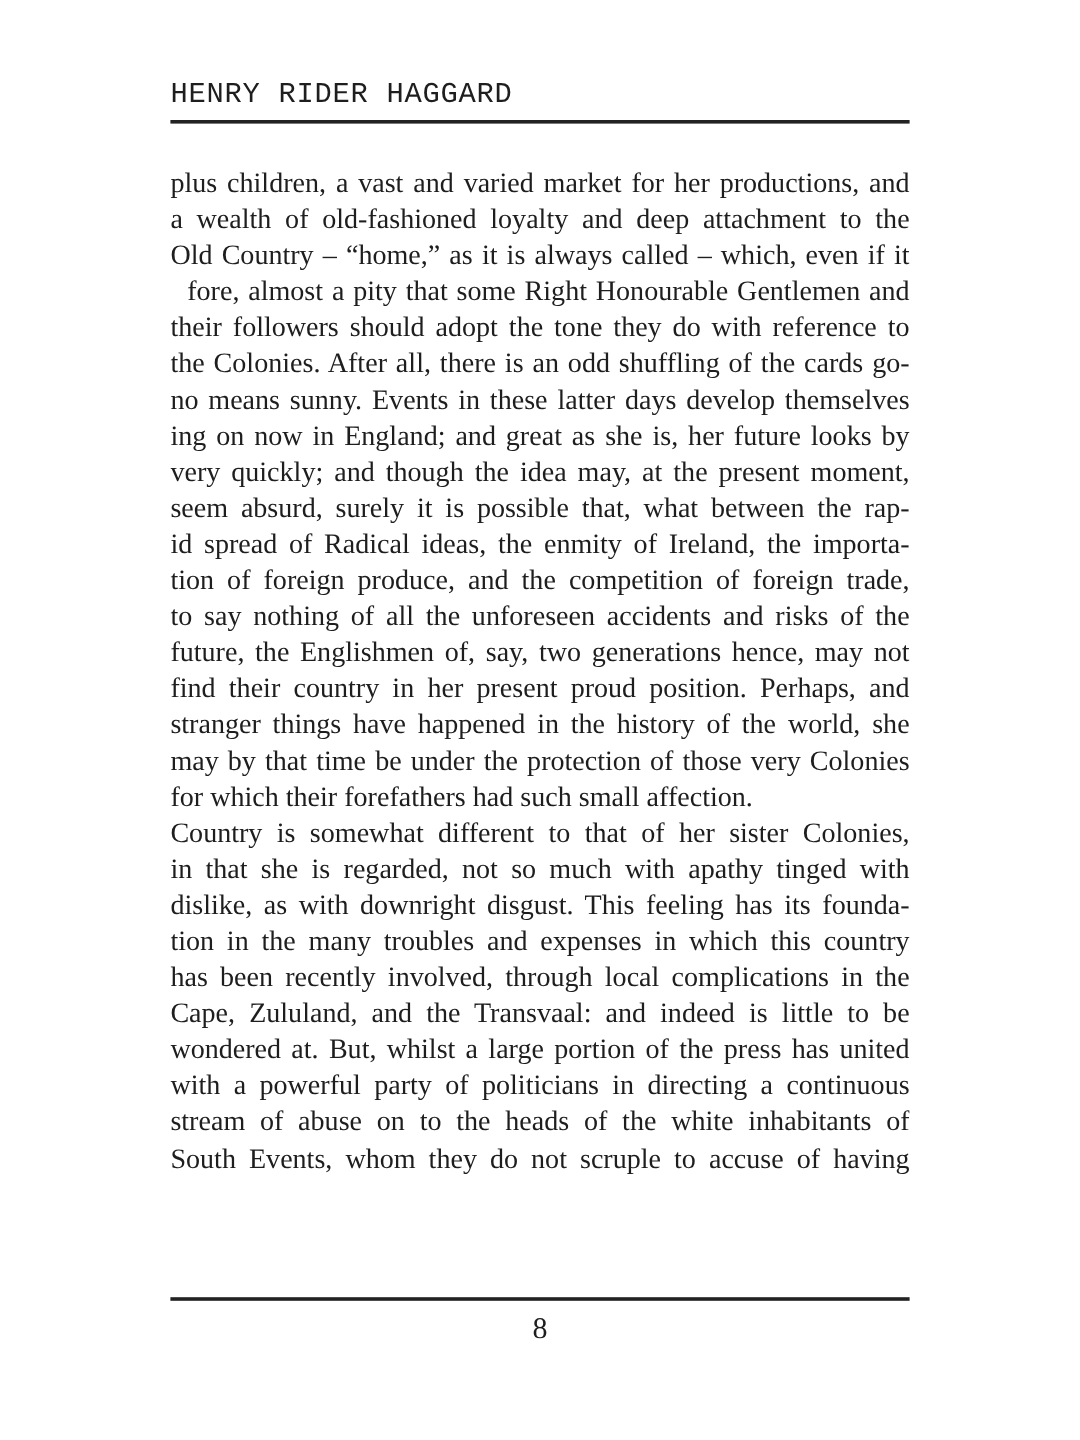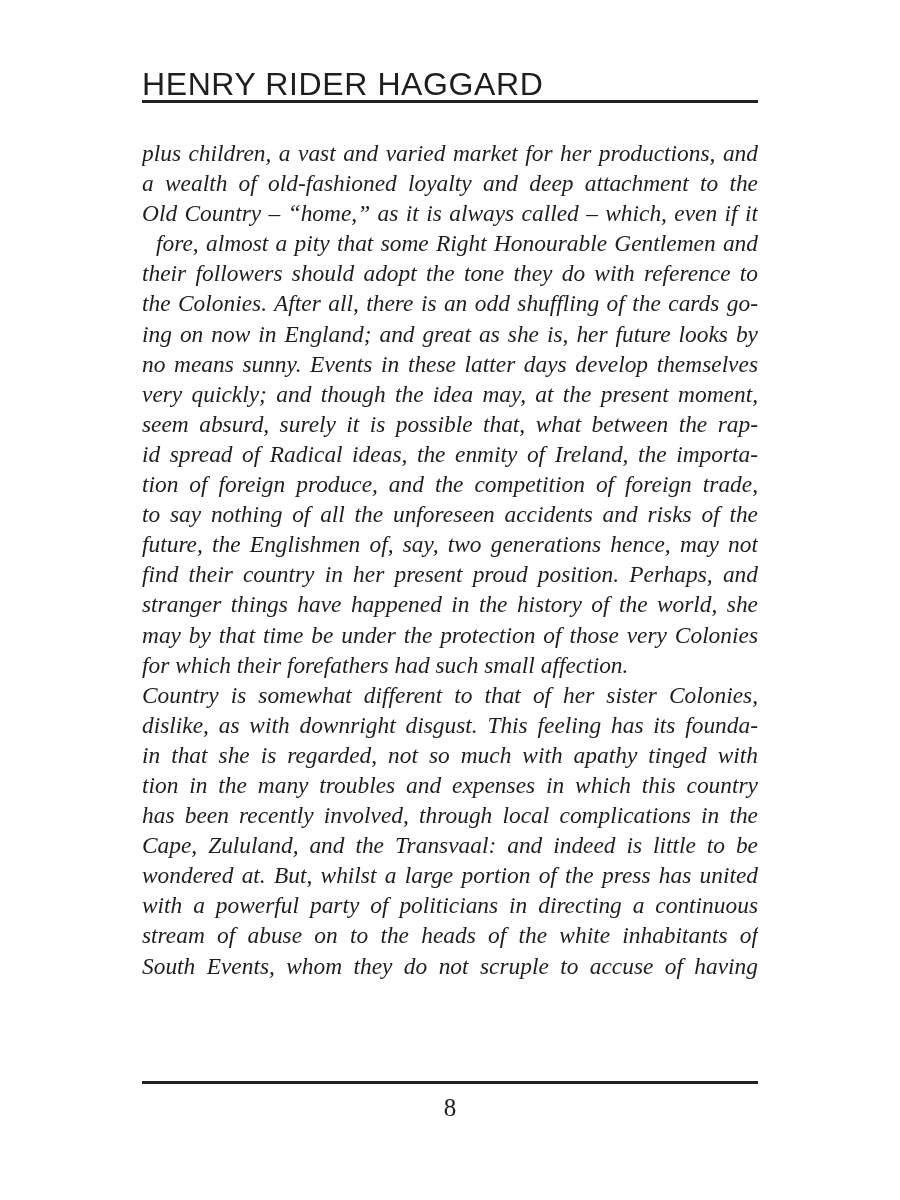--- a/index.html
+++ b/index.html
@@ -17,22 +17,22 @@
     .page {
       position: absolute;
       left: 0; top: 0;
       width: 900px; height: 1200px;
       background: #ffffff;
     }
     .running-head {
       position: absolute;
       left: 142px;
       top: 66px;
-      font-family: Liberation Sans, sans-serif;
-      font-size: 32px;
+      font-family: Liberation Mono, monospace;
+      font-size: 24px;
       letter-spacing: 0.6px;
       color: #1e1e1e;
       white-space: nowrap;
     }
     .rule {
       position: absolute;
       left: 142px;
       width: 616px;
       height: 3px;
       background: #222222;
@@ -40,21 +40,20 @@
     .rule.top { top: 100px; }
     .rule.bottom { top: 1081px; }
     .body-text {
       position: absolute;
       left: 142px;
       top: 138px;
       width: 616px;
       font-family: "Liberation Serif", serif;
       font-size: 23.4px;
       color: #1e1e1e;
-      font-style: italic;
     }
     .line {
       display: block;
       height: 30.1px;
       line-height: 30.1px;
       white-space: nowrap;
       text-align: justify;
       text-align-last: justify;
       overflow: visible;
     }
@@ -85,36 +84,36 @@
   <div class="rule top"></div>
 
   <div class="body-text">
 
     <span class="line" style="white-space: normal; overflow: hidden;">plus children, a vast and varied market for her productions, and</span>
     <span class="line" style="white-space: normal; overflow: hidden;">a wealth of old-fashioned loyalty and deep attachment to the</span>
     <span class="line" style="white-space: normal; overflow: hidden;">Old Country – “home,” as it is always called – which, even if it</span>
     <span class="line" style="white-space: normal; overflow: hidden; margin-left: 14px;">fore, almost a pity that some Right Honourable Gentlemen and</span>
     <span class="line" style="white-space: normal; overflow: hidden;">their followers should adopt the tone they do with reference to</span>
     <span class="line" style="white-space: normal; overflow: hidden;">the Colonies. After all, there is an odd shuffling of the cards go-</span>
+    <span class="line" style="white-space: normal; overflow: hidden;">no means sunny. Events in these latter days develop themselves</span>
     <span class="line" style="white-space: normal; overflow: hidden;">ing on now in England; and great as she is, her future looks by</span>
-    <span class="line" style="white-space: normal; overflow: hidden;">no means sunny. Events in these latter days develop themselves</span>
     <span class="line" style="white-space: normal; overflow: hidden;">very quickly; and though the idea may, at the present moment,</span>
     <span class="line" style="white-space: normal; overflow: hidden;">seem absurd, surely it is possible that, what between the rap-</span>
     <span class="line" style="white-space: normal; overflow: hidden;">id spread of Radical ideas, the enmity of Ireland, the importa-</span>
     <span class="line" style="white-space: normal; overflow: hidden;">tion of foreign produce, and the competition of foreign trade,</span>
     <span class="line" style="white-space: normal; overflow: hidden;">to say nothing of all the unforeseen accidents and risks of the</span>
     <span class="line" style="white-space: normal; overflow: hidden;">future, the Englishmen of, say, two generations hence, may not</span>
     <span class="line" style="white-space: normal; overflow: hidden;">find their country in her present proud position. Perhaps, and</span>
     <span class="line" style="white-space: normal; overflow: hidden;">stranger things have happened in the history of the world, she</span>
     <span class="line" style="white-space: normal; overflow: hidden;">may by that time be under the protection of those very Colonies</span>
     <span class="line last">for which their forefathers had such small affection.</span>
 
     <span class="line" style="white-space: normal; overflow: hidden;">Country is somewhat different to that of her sister Colonies,</span>
+    <span class="line" style="white-space: normal; overflow: hidden;">in that she is regarded, not so much with apathy tinged with</span>
     <span class="line" style="white-space: normal; overflow: hidden;">dislike, as with downright disgust. This feeling has its founda-</span>
-    <span class="line" style="white-space: normal; overflow: hidden;">in that she is regarded, not so much with apathy tinged with</span>
     <span class="line" style="white-space: normal; overflow: hidden;">tion in the many troubles and expenses in which this country</span>
     <span class="line" style="white-space: normal; overflow: hidden;">has been recently involved, through local complications in the</span>
     <span class="line" style="white-space: normal; overflow: hidden;">Cape, Zululand, and the Transvaal: and indeed is little to be</span>
     <span class="line" style="white-space: normal; overflow: hidden;">wondered at. But, whilst a large portion of the press has united</span>
     <span class="line" style="white-space: normal; overflow: hidden;">with a powerful party of politicians in directing a continuous</span>
     <span class="line" style="white-space: normal; overflow: hidden;">stream of abuse on to the heads of the white inhabitants of</span>
     <span class="line" style="white-space: normal; overflow: hidden;">South Events, whom they do not scruple to accuse of having</span>
   </div>
 
   <div class="rule bottom"></div>

